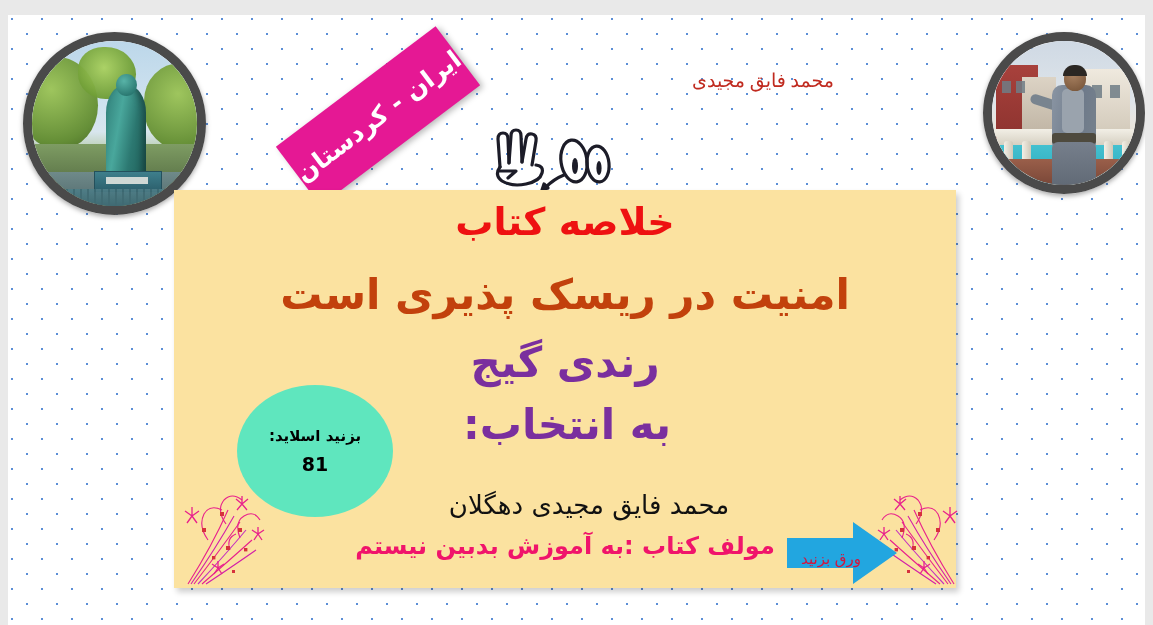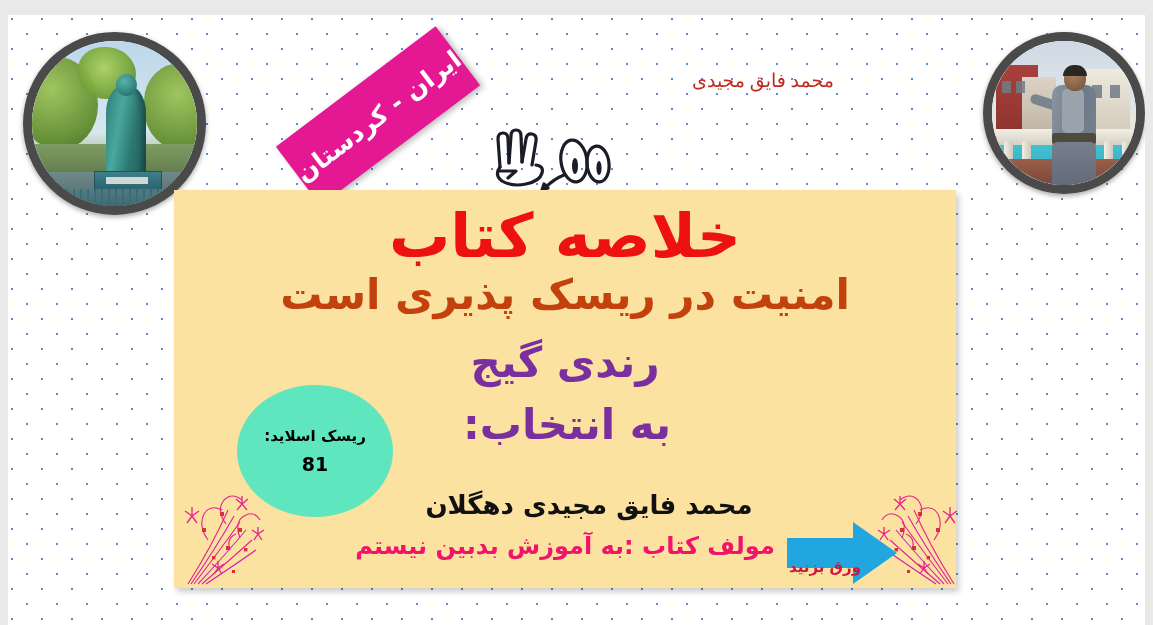--- a/index.html
+++ b/index.html
@@ -249,41 +249,41 @@
     width: 782px; height: 398px;
     background: #fbe2a0;
     box-shadow: 3px 4px 6px rgba(0,0,0,.20);
   }
 
   .line { text-align: center; direction: rtl; white-space: nowrap; }
 
   #title-red {
     position: absolute; left: 0; right: 0; top: 10px;
     color: #ee1111;
-    font-size: 61px; font-weight: bold;
+    font-size: 38px; font-weight: bold;
   }
   #title-1 {
     position: absolute; left: 0; right: 0; top: 80px;
     color: #c2410c;
     font-size: 42px; font-weight: bold;
   }
   #title-2 {
     position: absolute; left: 0; right: 0; top: 148px;
     color: #7a2f9e;
     font-size: 42px; font-weight: bold;
   }
   #title-3 {
     position: absolute; left: 4px; right: 0; top: 210px;
     color: #7a2f9e;
     font-size: 42px; font-weight: bold;
   }
   #author {
     position: absolute; left: 0; right: 0; top: 300px;
     color: #111111;
-    font-size: 26px; font-weight: bold; margin-left: 48px;
+    font-size: 26px; font-weight: normal; margin-left: 48px;
   }
   #booktitle {
     position: absolute; left: 0; right: 0; top: 342px;
     color: #f0146b;
     font-size: 24px; font-weight: bold;
   }
 
   
   #slide-count {
     position: absolute;
@@ -310,26 +310,26 @@
   #firework-right { left: 700px; top: 300px; transform: scaleX(-1); }
 
   
   #next-arrow {
     position: absolute;
     left: 613px; top: 330px;
     width: 110px; height: 66px;
   }
   #next-arrow-label {
     position: absolute;
-    left: 4px; top: 38px;
+    left: 4px; top: 30px;
     width: 70px;
-    text-align: left;
+    text-align: right;
     color: #d4143c;
     font-size: 15px;
-    font-weight: bold;
+    font-weight: normal;
     direction: rtl;
     white-space: nowrap;
     pointer-events: none;
   }
 </style>
 </head>
 <body>
 
 <div id="app">
 
@@ -417,21 +417,21 @@
 
       <div class="line" id="title-2">رندی گیج</div>
 
       <div class="line" id="title-3">به انتخاب:</div>
 
       <div class="line" id="author">محمد فایق مجیدی دهگلان</div>
 
       <div class="line" id="booktitle">مولف کتاب :به آموزش بدبین نیستم</div>
 
       <div id="slide-count">
-        <div id="slide-count-label">ریسک اسلاید:</div>
+        <div id="slide-count-label">بزنید اسلاید:</div>
         <div id="slide-count-value">81</div>
       </div>
 
       <div class="firework" id="firework-left">
         <svg width="86" height="96" viewBox="0 0 86 96" fill="none" stroke="#e8208c" stroke-width="1.1">
           <g>
             <path d="M6 94 Q30 56 46 20"></path>
             <path d="M9 94 Q34 58 52 26" stroke="#d31fa8"></path>
             <path d="M12 94 Q38 60 58 32" stroke="#e8208c"></path>
             <path d="M16 94 Q44 64 64 40" stroke="#c52fc0"></path>

